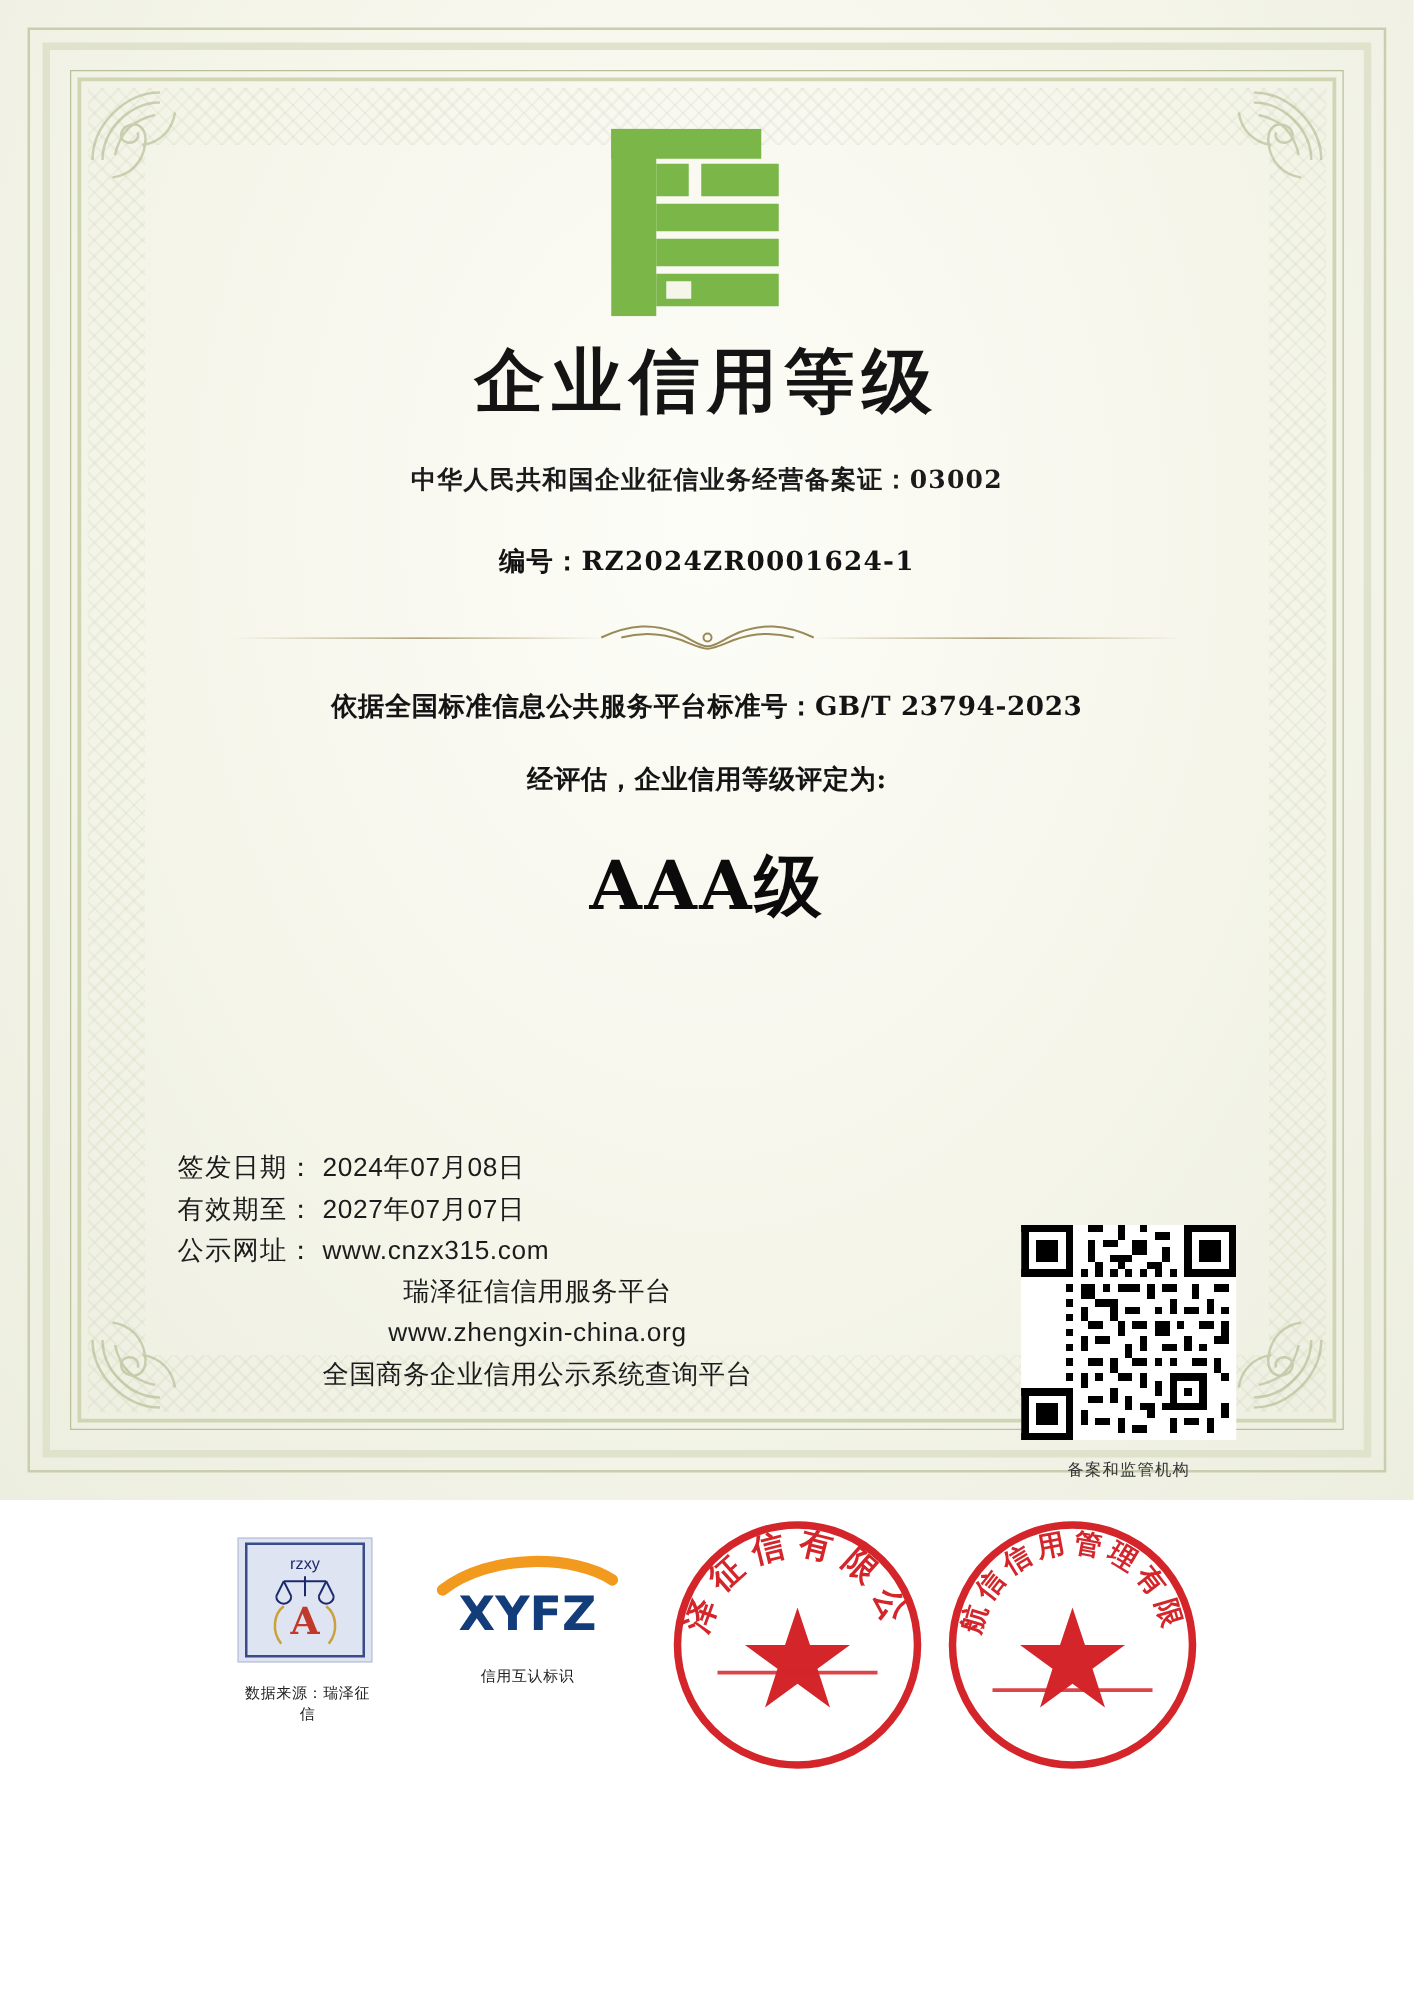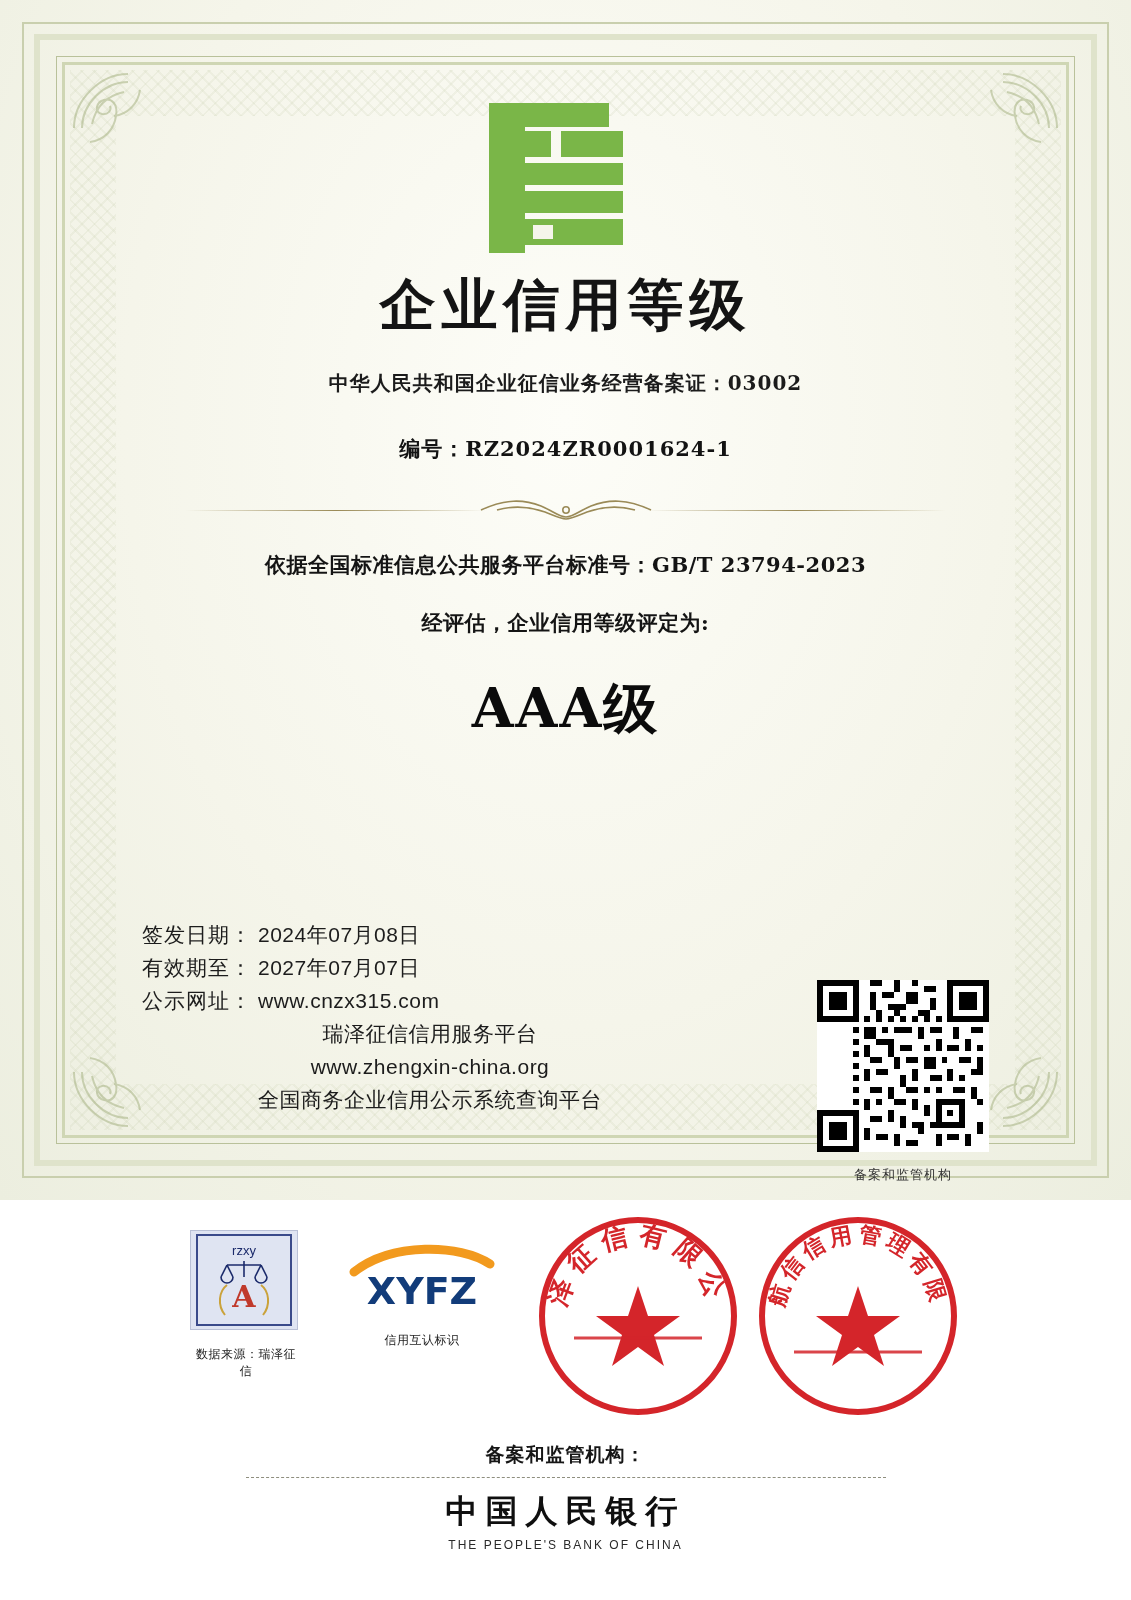--- a/index.html
+++ b/index.html
@@ -584,21 +584,15 @@
           <path id="sealArcR" d="M104,104 m-74,0 a74,74 0 1,1 148,0" fill="none"></path>
           <text font-family="'DejaVu Serif',serif" font-size="22" font-weight="bold" fill="#d4252a">
             <textPath href="#sealArcR" startOffset="50%" text-anchor="middle" letter-spacing="5">广东航信信用管理有限公司</textPath>
           </text>
           <polygon points="104,74 114,104 146,104 120,123 130,154 104,135 78,154 88,123 62,104 94,104" fill="#d4252a"></polygon>
           <path d="M40 140 L168 140" stroke="#d4252a" stroke-width="3" fill="none" opacity=".85"></path>
         </svg>
       </div>
     </div>
 
-    <div class="footer">
-      <div class="reg-label">备案和监管机构：</div>
-      <div class="dashed"></div>
-      <div class="bank-cn">中国人民银行</div>
-      <div class="bank-en">THE PEOPLE'S BANK OF CHINA</div>
-    </div>
 
   </div>
 </div>
 
 </body></html>

